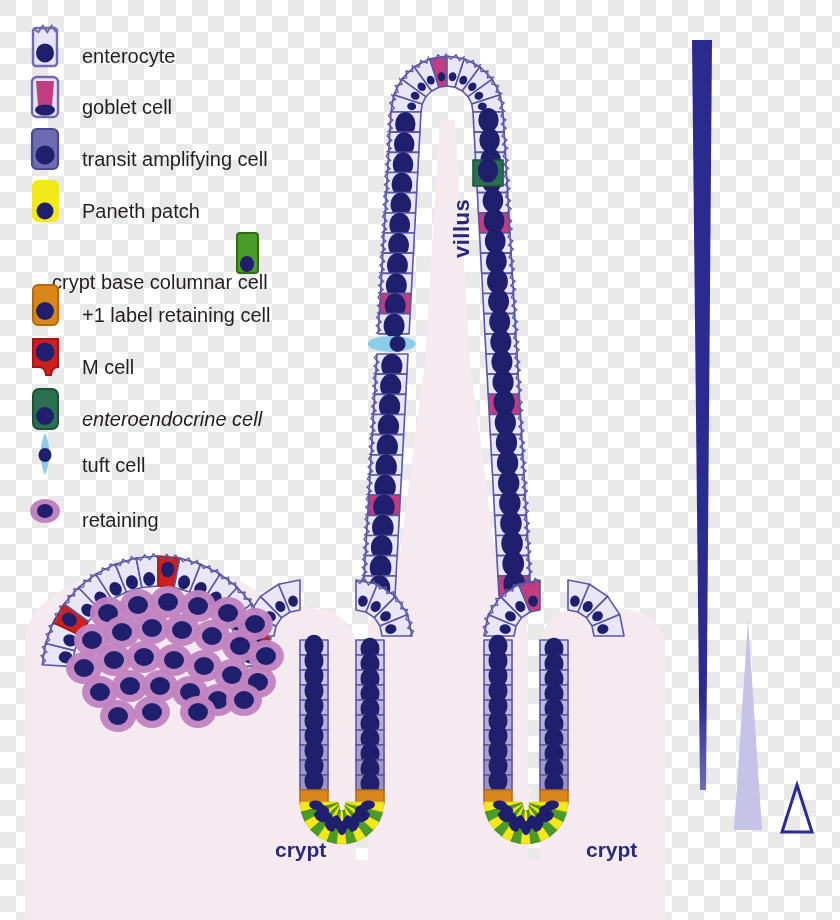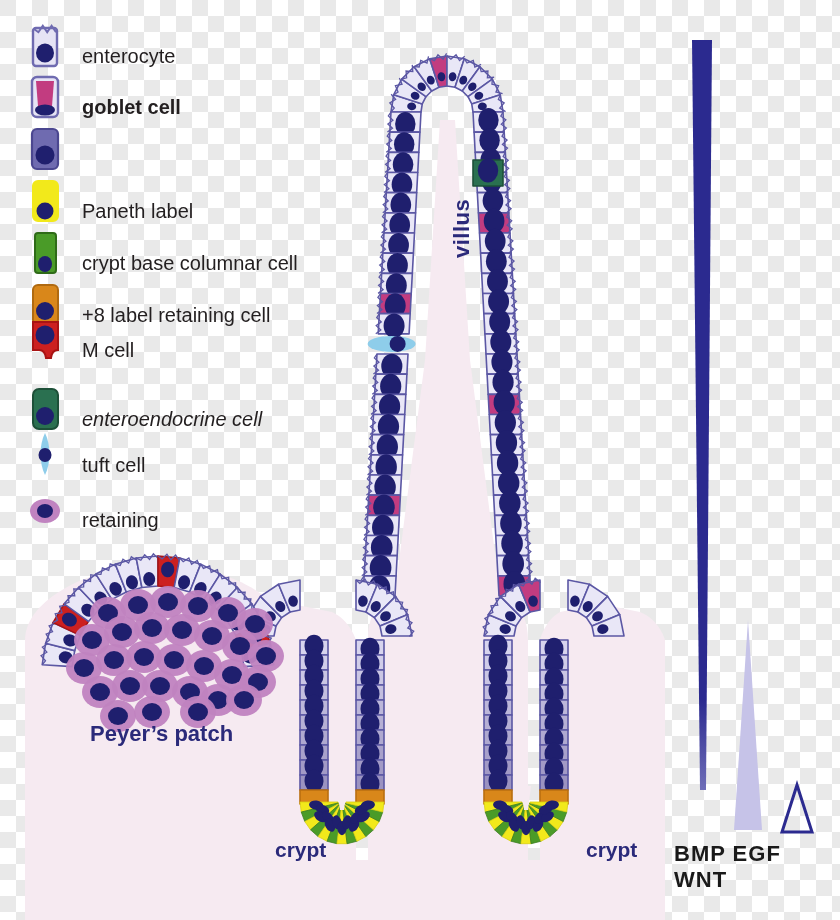--- a/index.html
+++ b/index.html
@@ -606,82 +606,81 @@
       </g>
     </svg>
 
   <svg class="layer" id="gradient-layer" viewBox="0 0 840 920">
     <polygon points="692,40 712,40 706,790 700,790" fill="url(#bmpGrad)"></polygon>
     <polygon points="748,620 762,830 734,830" fill="#c6c3e8"></polygon>
     <polygon points="797,785 812,832 782,832" fill="none" stroke="#2b2a8f" stroke-width="3"></polygon>
   </svg>
 
   <div class="diag-label" id="label-villus">villus</div>
-  <div class="diag-label" id="label-peyer">Peyer’s patch</div>
   <div class="diag-label" id="label-crypt-left">crypt</div>
   <div class="diag-label" id="label-crypt-right">crypt</div>
-  <div id="label-gradients">BMP EGF WNT</div>
 
   <div id="legend">
       <div class="legend-row" style="left: 24px; top: 22px;">
         <div class="legend-icon">
           <svg width="42" height="46" viewBox="0 0 42 46">
             <rect x="9" y="6" width="24" height="38" rx="3" fill="#e6e4f5" stroke="#6f6bb0" stroke-width="2.4"></rect>
             <path d="M 10 7 L 14.4 10.2 L 18.8 3.8 L 23.2 10.2 L 27.6 3.8 L 32 10.2" fill="none" stroke="#6f6bb0" stroke-width="2"></path>
             <ellipse cx="21" cy="31" rx="9" ry="9.5" fill="#1f1f6e"></ellipse>
           </svg>
         </div>
         <div class="legend-label legend-text">enterocyte</div>
       </div>
-      <div class="legend-row" style="left: 24px; top: 73px; font-weight: bold;">
+      <div class="legend-row" style="left: 24px; top: 73px;">
         <div class="legend-icon">
           <svg width="42" height="46" viewBox="0 0 42 46">
             <rect x="8" y="4" width="26" height="40" rx="5" fill="#e6e4f5" stroke="#6f6bb0" stroke-width="2.4"></rect>
             <path d="M12,8 L30,8 L28,33 L14,33 Z" fill="#c23c80" stroke="none"></path>
             <ellipse cx="21" cy="37" rx="10" ry="5.5" fill="#1f1f6e"></ellipse>
           </svg>
         </div>
         <div class="legend-label legend-text">goblet cell</div>
       </div>
       <div class="legend-row" style="left: 24px; top: 125px;">
         <div class="legend-icon">
           <svg width="42" height="46" viewBox="0 0 42 46">
             <rect x="8" y="4" width="26" height="40" rx="5" fill="#6f6bb0" stroke="#4b4790" stroke-width="2.2"></rect>
             <ellipse cx="21" cy="30" rx="9.5" ry="9.5" fill="#1f1f6e"></ellipse>
           </svg>
         </div>
+        <div class="legend-label legend-text">transit amplifying cell</div>
       </div>
       <div class="legend-row" style="left: 24px; top: 177px;">
         <div class="legend-icon">
           <svg width="42" height="46" viewBox="0 0 42 46">
             <rect x="9" y="4" width="25" height="40" rx="5" fill="#f2e91b" stroke="#f2e91b" stroke-width="2"></rect>
             <ellipse cx="21" cy="34" rx="8.5" ry="8.5" fill="#1f1f6e"></ellipse>
           </svg>
         </div>
-        <div class="legend-label legend-text">Paneth label</div>
-      </div>
-      <div class="legend-row" style="left: 24px; top: 229px;">
+        <div class="legend-label legend-text">Paneth patch</div>
+      </div>
+      <div class="legend-row" style="left: 36px; top: 229px; flex-direction: column;">
         <div class="legend-icon">
           <svg width="42" height="46" viewBox="0 0 42 46">
             <rect x="11" y="4" width="21" height="40" rx="3" fill="#4a9b28" stroke="#2f6b18" stroke-width="2"></rect>
             <ellipse cx="21" cy="35" rx="7" ry="8" fill="#1f1f6e"></ellipse>
           </svg>
         </div>
         <div class="legend-label legend-text">crypt base columnar cell</div>
       </div>
       <div class="legend-row" style="left: 24px; top: 281px;">
         <div class="legend-icon">
           <svg width="42" height="46" viewBox="0 0 42 46">
             <rect x="9" y="4" width="25" height="40" rx="5" fill="#d9871a" stroke="#b06a10" stroke-width="2"></rect>
             <ellipse cx="21" cy="30" rx="9" ry="9" fill="#1f1f6e"></ellipse>
           </svg>
         </div>
-        <div class="legend-label legend-text">+8 label retaining cell</div>
-      </div>
-      <div class="legend-row" style="left: 24px; top: 316px;">
+        <div class="legend-label legend-text">+1 label retaining cell</div>
+      </div>
+      <div class="legend-row" style="left: 24px; top: 333px;">
         <div class="legend-icon">
           <svg width="42" height="46" viewBox="0 0 42 46">
             <path d="M9,6 h25 v28 q-6,0 -7,8 h-5 q-1,-8 -7,-8 h-6 Z" fill="#cc2020" stroke="#a81414" stroke-width="2"></path>
             <ellipse cx="21" cy="19" rx="9.5" ry="9.5" fill="#1f1f6e"></ellipse>
           </svg>
         </div>
         <div class="legend-label legend-text">M cell</div>
       </div>
       <div class="legend-row" style="left: 24px; top: 385px; font-style: italic;">
         <div class="legend-icon">

